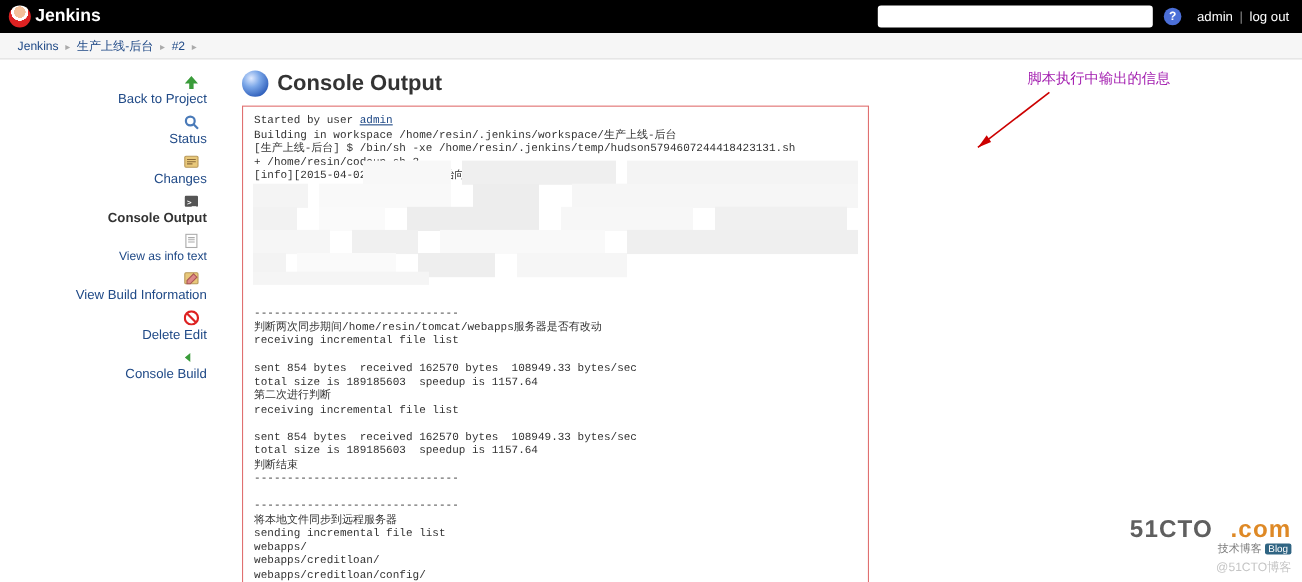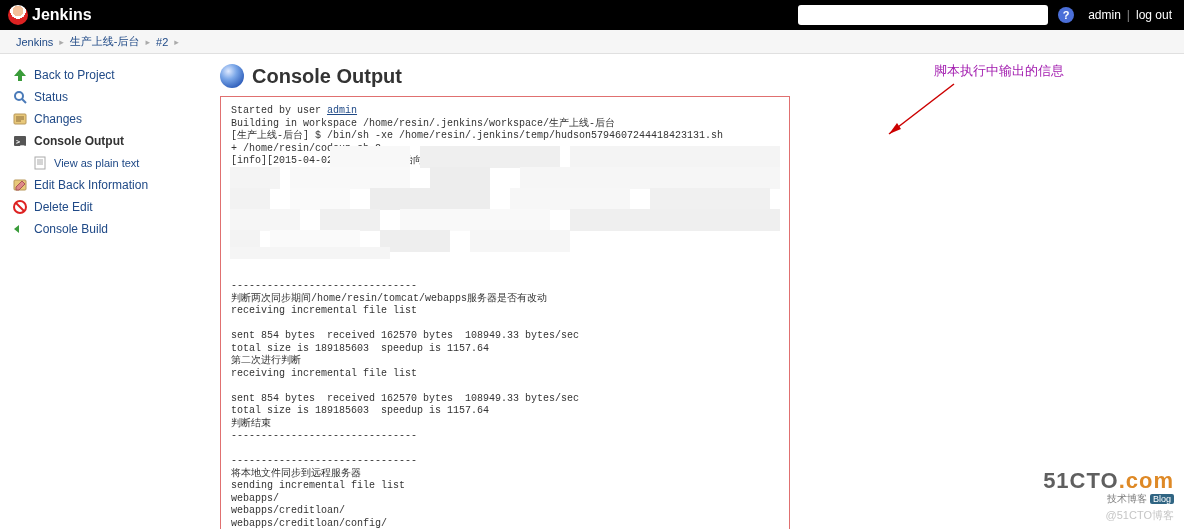--- a/index.html
+++ b/index.html
@@ -57,25 +57,26 @@
     .breadcrumbs .crumb-sep { color:#aaa; font-size:9px; }
     
     .body-wrap { display:flex; }
     
     .sidebar {
       width: 200px;
       padding: 10px 8px;
       flex-shrink:0;
     }
     .side-item {
-      display:flex; align-items:center;
+      display:flex; align-items:flex-end;
       padding: 3px 4px;
       font-size: 12px;
       color:#204a87;
       cursor:pointer;
+      flex-direction:column;
     }
     .side-item.active { font-weight:bold; color:#333; }
     .side-item.sub { padding-left: 24px; font-size:11px; }
     .side-icon { width:16px; height:16px; margin-right:6px; display:flex; align-items:center; justify-content:center; }
     .side-icon svg { width:14px; height:14px; }
     
     .main {
       flex:1;
       padding: 10px 20px;
       position:relative;
@@ -126,21 +127,21 @@
     }
     
     .watermark {
       position:fixed;
       bottom: 6px;
       right: 10px;
       text-align:right;
       opacity:0.85;
     }
     .wm-main { font-size:22px; font-weight:900; letter-spacing:1px; color:#444; text-shadow: 1px 1px 0 #fff, -1px -1px 0 #fff; }
-    .wm-main .orange { color:#d97500; }
+    .wm-main .orange { color:#d97500;margin-left:16px; }
     .wm-sub { font-size:10px; color:#666; margin-top:-2px; }
     .wm-sub .blog { background:#0c4a6e; color:#fff; padding:0 3px; border-radius:2px; font-size:9px; margin-left:3px;}
     .wm-at { font-size:11px; color:#bbb; margin-top:2px;}
   </style>
 </head>
 <body>
 
 <div class="header">
   <div class="header-logo">
     <div class="header-logo-img"></div>
@@ -204,30 +205,30 @@
     </div>
     <div class="side-item sub">
       <span class="side-icon">
         <svg viewBox="0 0 14 14">
             <rect x="2" y="1" width="10" height="12" fill="#fff" stroke="#aaa"></rect>
             <line x1="4" y1="4" x2="10" y2="4" stroke="#aaa"></line>
             <line x1="4" y1="6" x2="10" y2="6" stroke="#aaa"></line>
             <line x1="4" y1="8" x2="10" y2="8" stroke="#aaa"></line>
           </svg>
       </span>
-      <span>View as plain text</span>
+      <span>View as info text</span>
     </div>
     <div class="side-item">
       <span class="side-icon">
         <svg viewBox="0 0 14 14">
             <rect x="1" y="2" width="12" height="10" rx="1" fill="#e8c87a" stroke="#b8985a"></rect>
             <path d="M9 3 L12 6 L6 12 L3 12 L3 9 Z" fill="#d88" stroke="#a55"></path>
           </svg>
       </span>
-      <span>Edit Back Information</span>
+      <span>View Build Information</span>
     </div>
     <div class="side-item">
       <span class="side-icon">
         <svg viewBox="0 0 14 14">
             <circle cx="7" cy="7" r="6" fill="none" stroke="#d22" stroke-width="2"></circle>
             <line x1="3" y1="3" x2="11" y2="11" stroke="#d22" stroke-width="2"></line>
           </svg>
       </span>
       <span>Delete Edit</span>
     </div>

